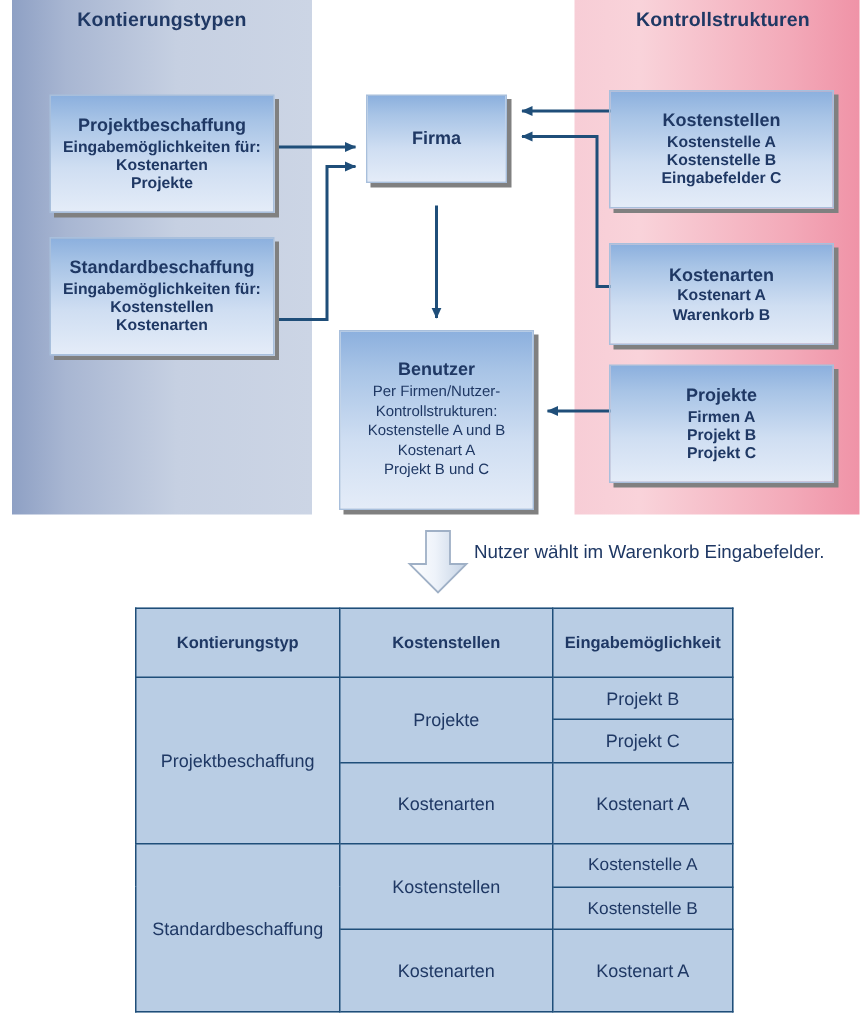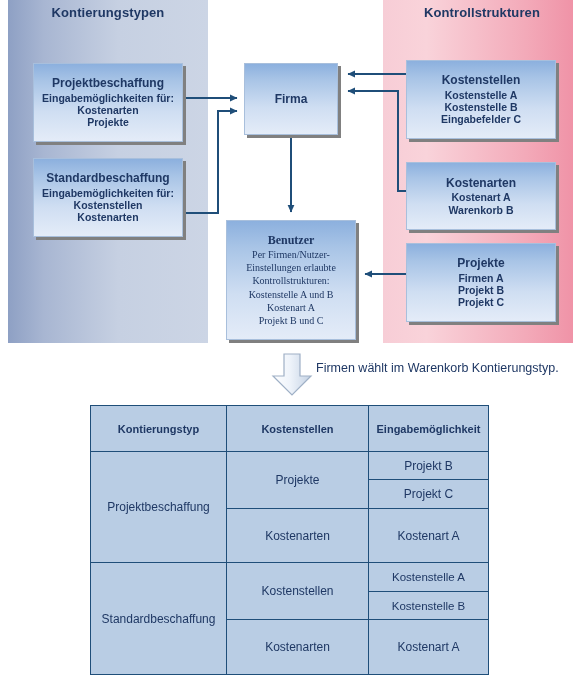--- a/index.html
+++ b/index.html
@@ -151,28 +151,27 @@
     <div class="bl">Projekte</div>
   </div>
 
   <div class="box box-standardbeschaffung" style="left:25px; top:158px; width:150px; height:79px;">
     <div class="bt">Standardbeschaffung</div>
     <div class="bl">Eingabemöglichkeiten für:</div>
     <div class="bl">Kostenstellen</div>
     <div class="bl">Kostenarten</div>
   </div>
 
-  <div class="box box-firma plain" style="left:236px; top:63px; width:94px; height:72px;">
+  <div class="box box-firma plain" style="left:236px; top:63px; width:94px; height:59px;">
     <div class="bt">Firma</div>
   </div>
 
-  <div class="box box-benutzer" style="left:218px; top:220px; width:130px; height:120px;font-family:Liberation Serif, serif;">
+  <div class="box box-benutzer" style="left:218px; top:220px; width:130px; height:120px;">
     <div class="bt">Benutzer</div>
     <div class="bl">Per Firmen/Nutzer-</div>
-    <div class="bl">Einstellungen erlaubte</div>
     <div class="bl">Kontrollstrukturen:</div>
     <div class="bl">Kostenstelle A und B</div>
     <div class="bl">Kostenart A</div>
     <div class="bl">Projekt B und C</div>
   </div>
 
   <div class="box box-kostenstellen" style="left:398px; top:60px; width:150px; height:79px;">
     <div class="bt">Kostenstellen</div>
     <div class="bl">Kostenstelle A</div>
     <div class="bl">Kostenstelle B</div>
@@ -196,21 +195,21 @@
     <defs>
       <linearGradient id="dag" x1="0" y1="0" x2="1" y2="0">
         <stop offset="0%" stop-color="#ffffff"></stop>
         <stop offset="45%" stop-color="#eef3fa"></stop>
         <stop offset="100%" stop-color="#c4d2e4"></stop>
       </linearGradient>
     </defs>
     <path d="M14,2 L30,2 L30,24 L41,24 L22,43 L3,24 L14,24 Z" fill="url(#dag)" stroke="#9fb0c6" stroke-width="1.2"></path>
   </svg>
 
-  <div class="caption-text">Firmen wählt im Warenkorb Kontierungstyp.</div>
+  <div class="caption-text">Nutzer wählt im Warenkorb Eingabefelder.</div>
 
   <table class="tbl">
     <colgroup>
       <col class="col1">
         <col class="col2">
         <col class="col3">
     </colgroup>
     <thead>
       <tr>
         <th style="height:46px;text-align:center;">Kontierungstyp</th>

